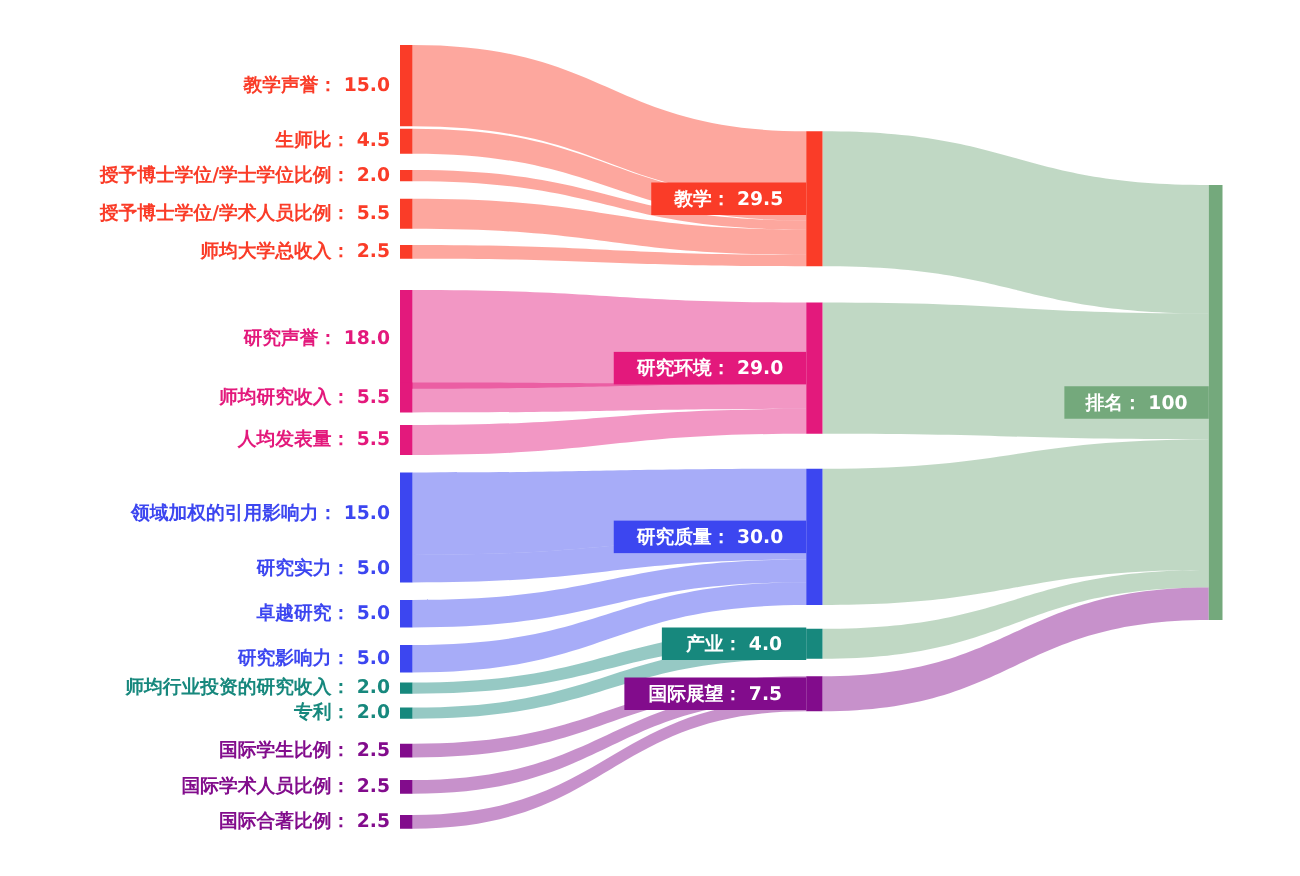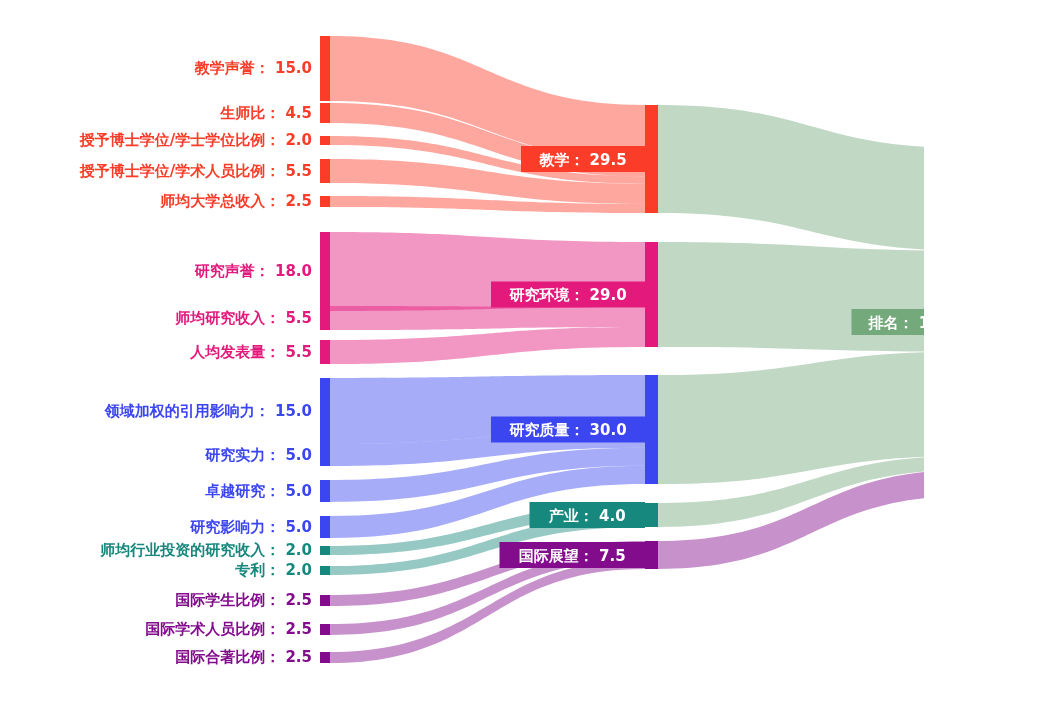--- a/index.html
+++ b/index.html
@@ -5,21 +5,21 @@
   html, body {
     margin: 0;
     padding: 0;
     background: #ffffff;
   }
   body {
     font-family: "DejaVu Sans", "Liberation Sans", sans-serif;
   }
   #stage {
     position: relative;
-    width: 924px;
+    width: 1040px;
     height: 701px;
     background: #ffffff;
     overflow: hidden;
     text-align: center;
   }
   svg#sankey {
     position: absolute;
     left: 0;
     top: 0;
     width: 1040px;

